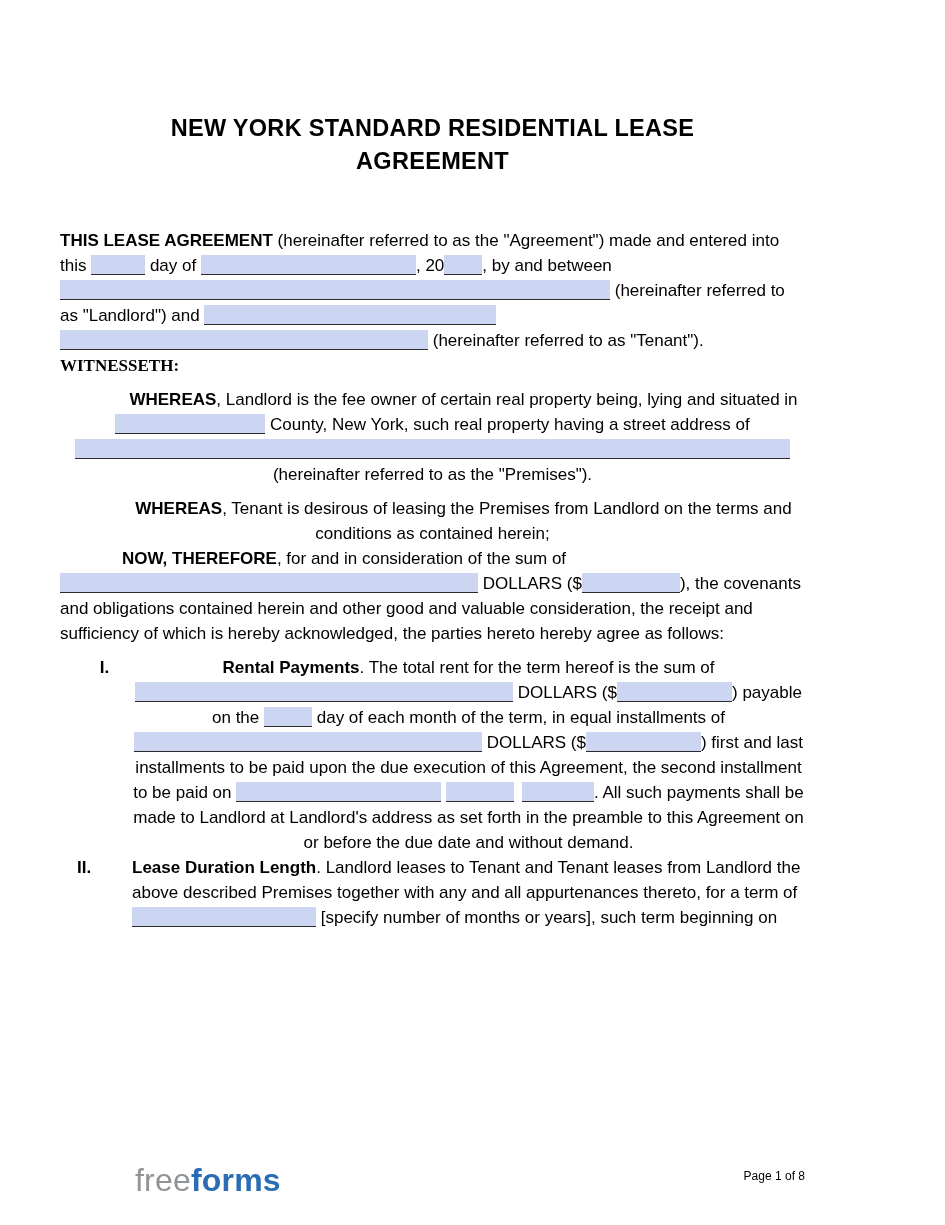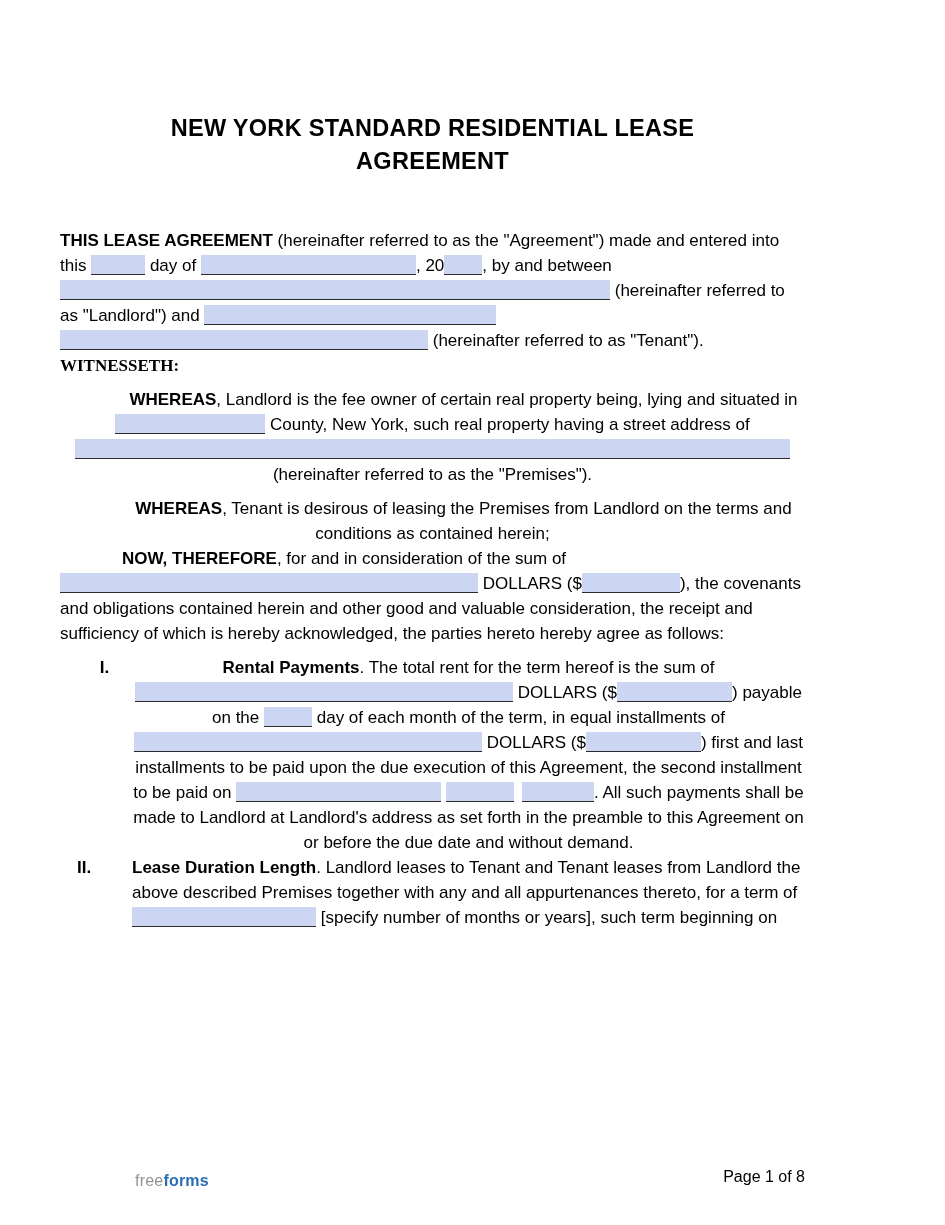--- a/index.html
+++ b/index.html
@@ -25,24 +25,24 @@
   }
   .w38{width:38px}.w48{width:48px}.w54{width:54px}.w68{width:68px}.w72{width:72px}
   .w98{width:98px}.w115{width:115px}.w150{width:150px}.w184{width:184px}.w205{width:205px}
   .w215{width:215px}.w292{width:292px}.w348{width:348px}.w368{width:368px}.w378{width:378px}
   .w418{width:418px}.w550{width:550px}.wfull{width:96%}
   .gap-l{margin-left:8px}
   .list-item{display:flex;}
   .marker{flex:0 0 55px;padding-left:17px;font-weight:700;}
   .item-body{flex:1;min-width:0;}
   .footer{position:absolute;left:135px;right:140px;bottom:32px;display:flex;justify-content:space-between;align-items:flex-end;}
-  .brand{font-size:16px;letter-spacing:0.2px;}
+  .brand{font-size:32px;letter-spacing:0.2px;}
   .brand .free{color:var(--brand-gray,#909497);font-weight:400;}
   .brand .forms{color:var(--brand-blue,#2a6db5);font-weight:700;}
-  .page-num{font-size:16px;padding-bottom:4px;}
+  .page-num{font-size:12px;padding-bottom:4px;}
 </style>
 </head>
 <body>
 
 <div class="page">
 
   <h1>
       <span class="tl">NEW YORK STANDARD RESIDENTIAL LEASE</span>
       <span class="tl">AGREEMENT</span>
     </h1>

